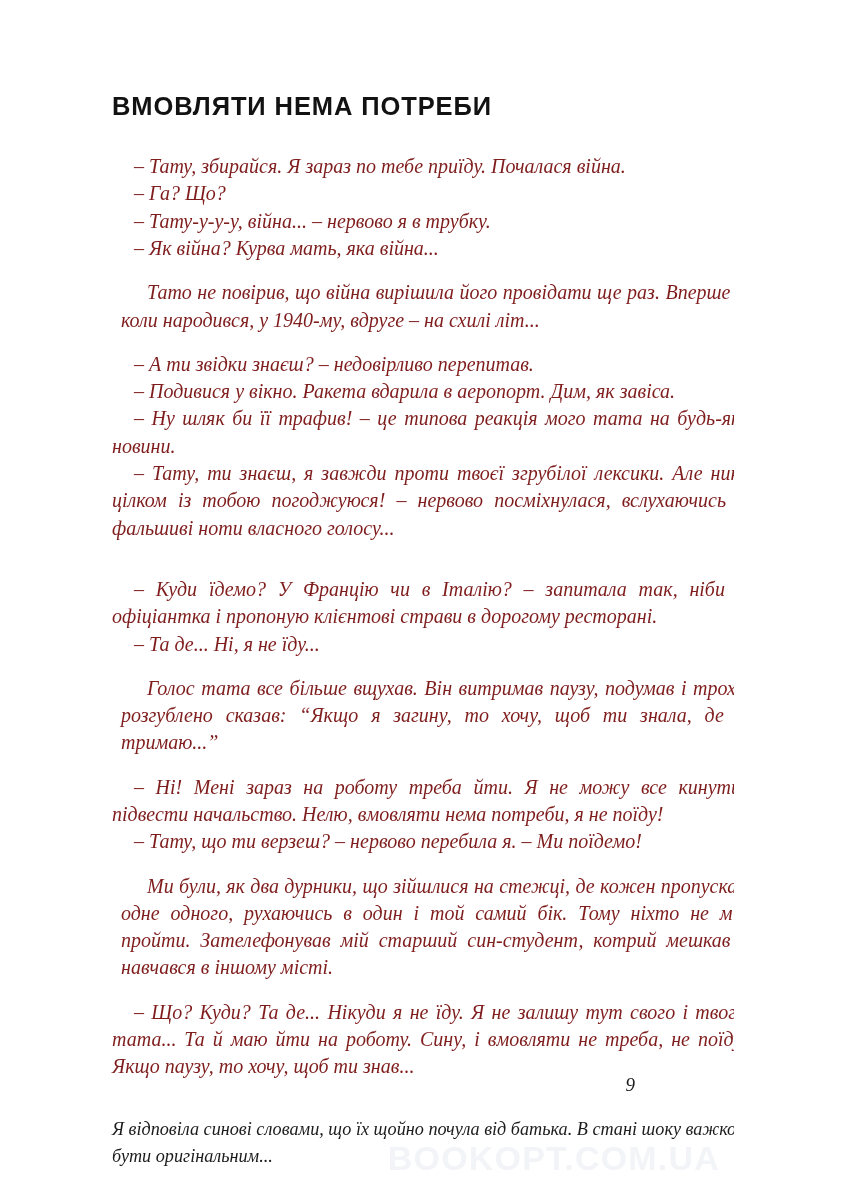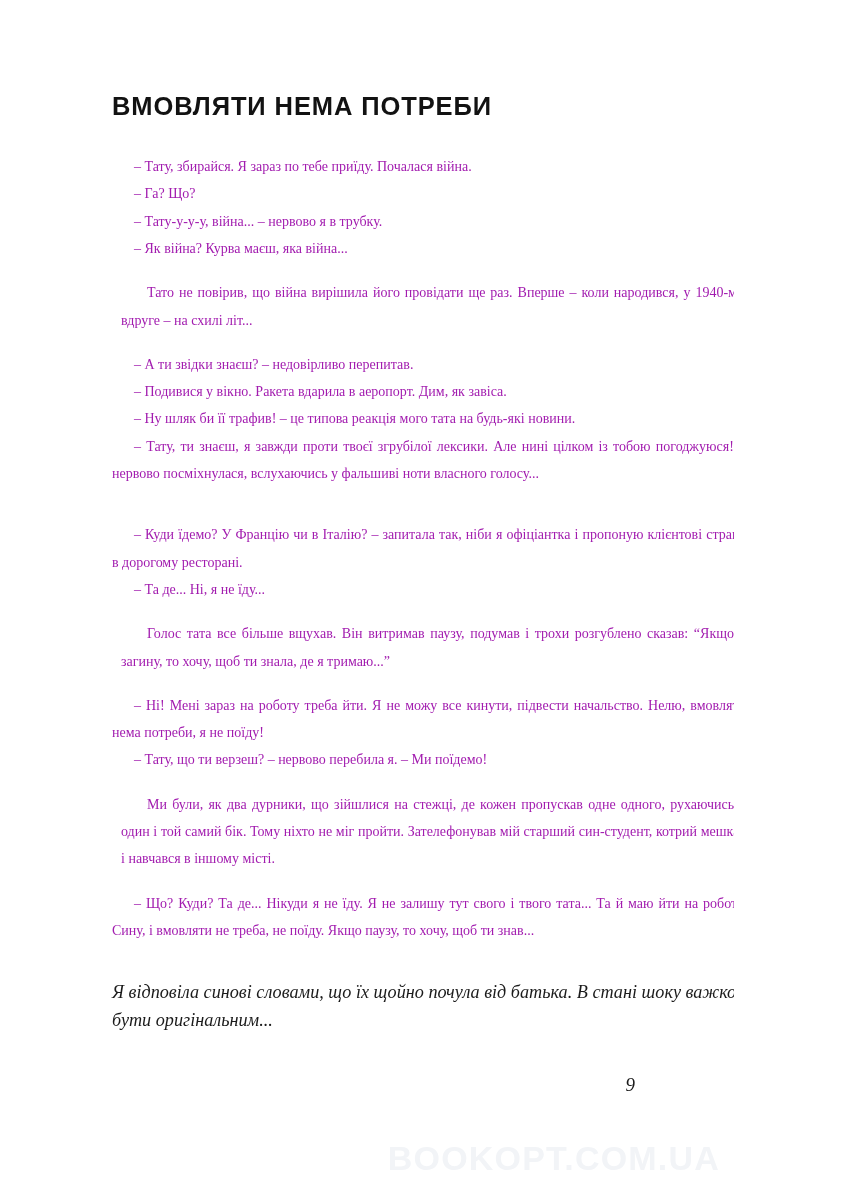--- a/index.html
+++ b/index.html
@@ -27,26 +27,27 @@
     font-weight: bold;
     font-size: 25.5px;
     letter-spacing: 0.9px;
     color: #121212;
     margin: 0 0 33px 0;
     line-height: 1.1;
     white-space: nowrap;
   }
   .para {
     margin: 0 0 0 0;
-    font-size: 14px;
+    font-size: 20px;
     line-height: 27.3px;
     text-align: justify;
     text-justify: inter-word;
-    color: #a21caf;
+    color: #7f1d1d;
     hyphens: manual;
+    font-style: italic;
   }
   .para.indent {
     text-indent: 26px;
     margin-left: 9px;
   }
   .para.dialogue {
     text-indent: 22px;
   }
   .block {
     margin-bottom: 0;
@@ -88,21 +89,21 @@
 <div class="page">
 
   <div class="content">
 
     <h1 class="chapter-title">ВМОВЛЯТИ НЕМА ПОТРЕБИ</h1>
 
     <div class="block">
       <p class="para dialogue">– Тату, збирайся. Я зараз по тебе приїду. Почалася війна.</p>
       <p class="para dialogue">– Га? Що?</p>
       <p class="para dialogue">– Тату-у-у-у, війна... – нервово я в трубку.</p>
-      <p class="para dialogue">– Як війна? Курва маєш, яка війна...</p>
+      <p class="para dialogue">– Як війна? Курва мать, яка війна...</p>
     </div>
 
     <div class="gap"></div>
 
     <p class="para indent">Тато не повірив, що війна вирішила його провідати ще раз. Вперше – коли народився, у 1940-му, вдруге – на схилі літ...</p>
 
     <div class="gap"></div>
 
     <div class="block">
       <p class="para dialogue">– А ти звідки знаєш? – недовірливо перепитав.</p>

